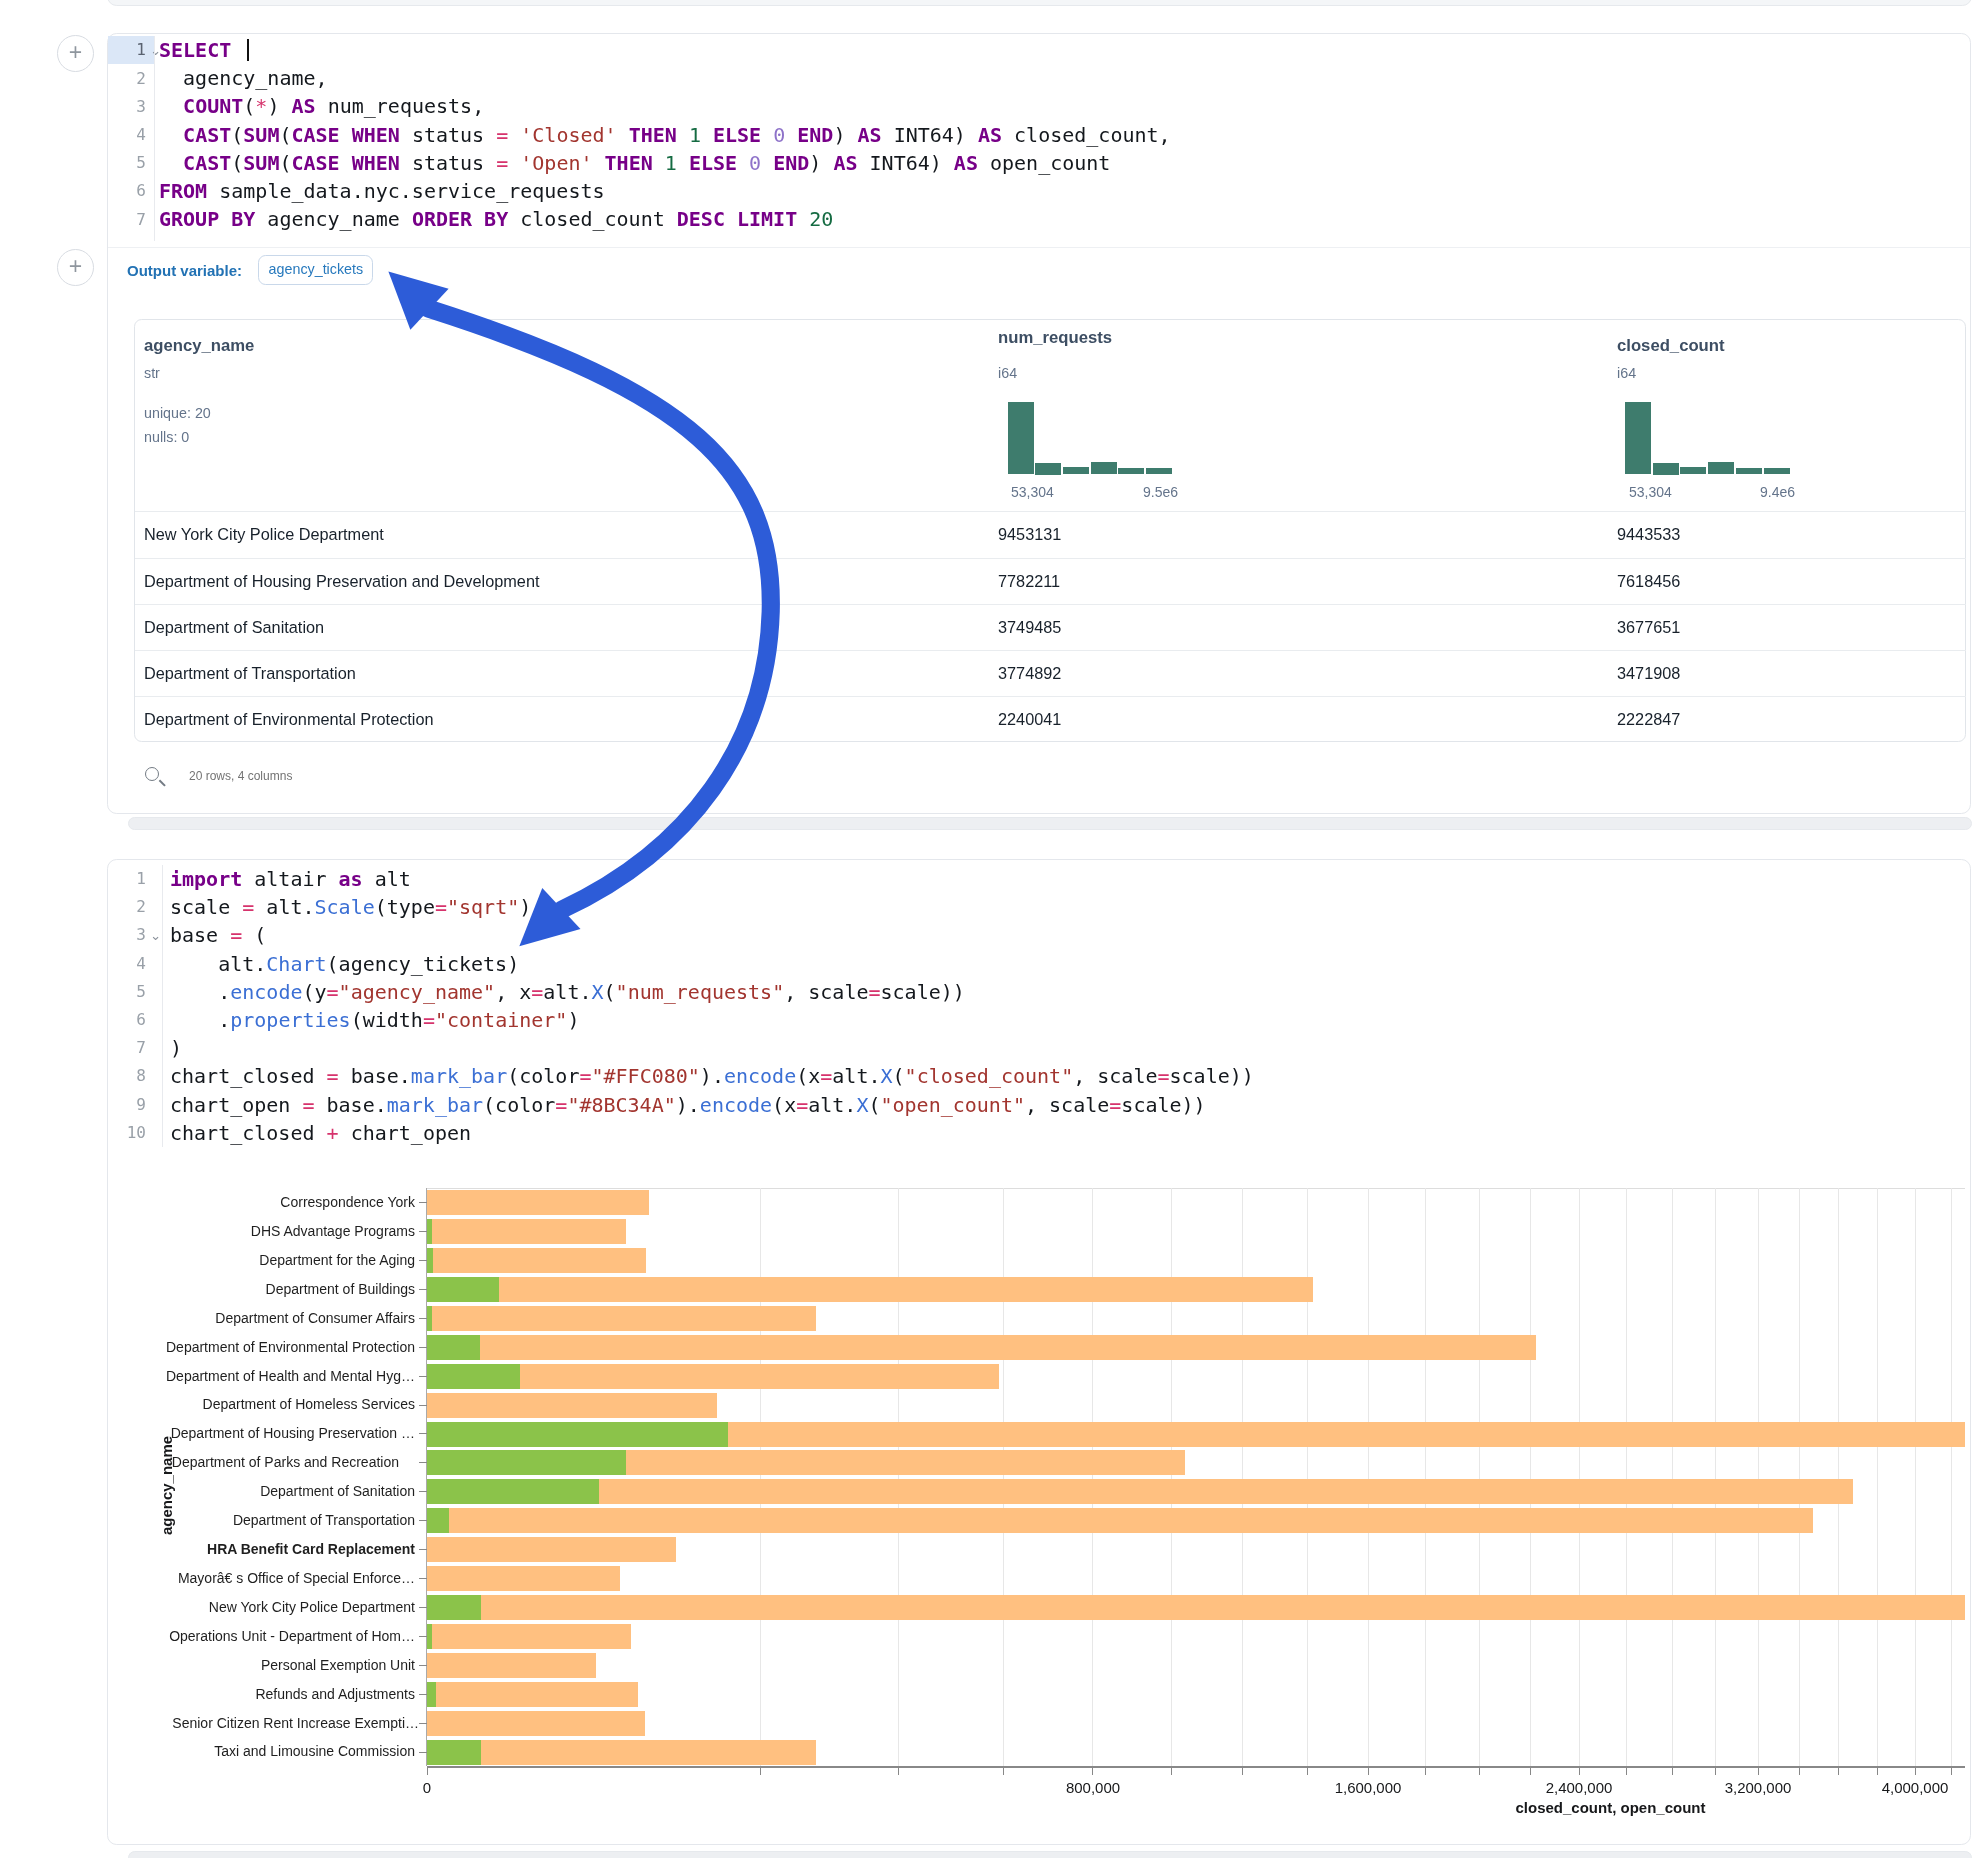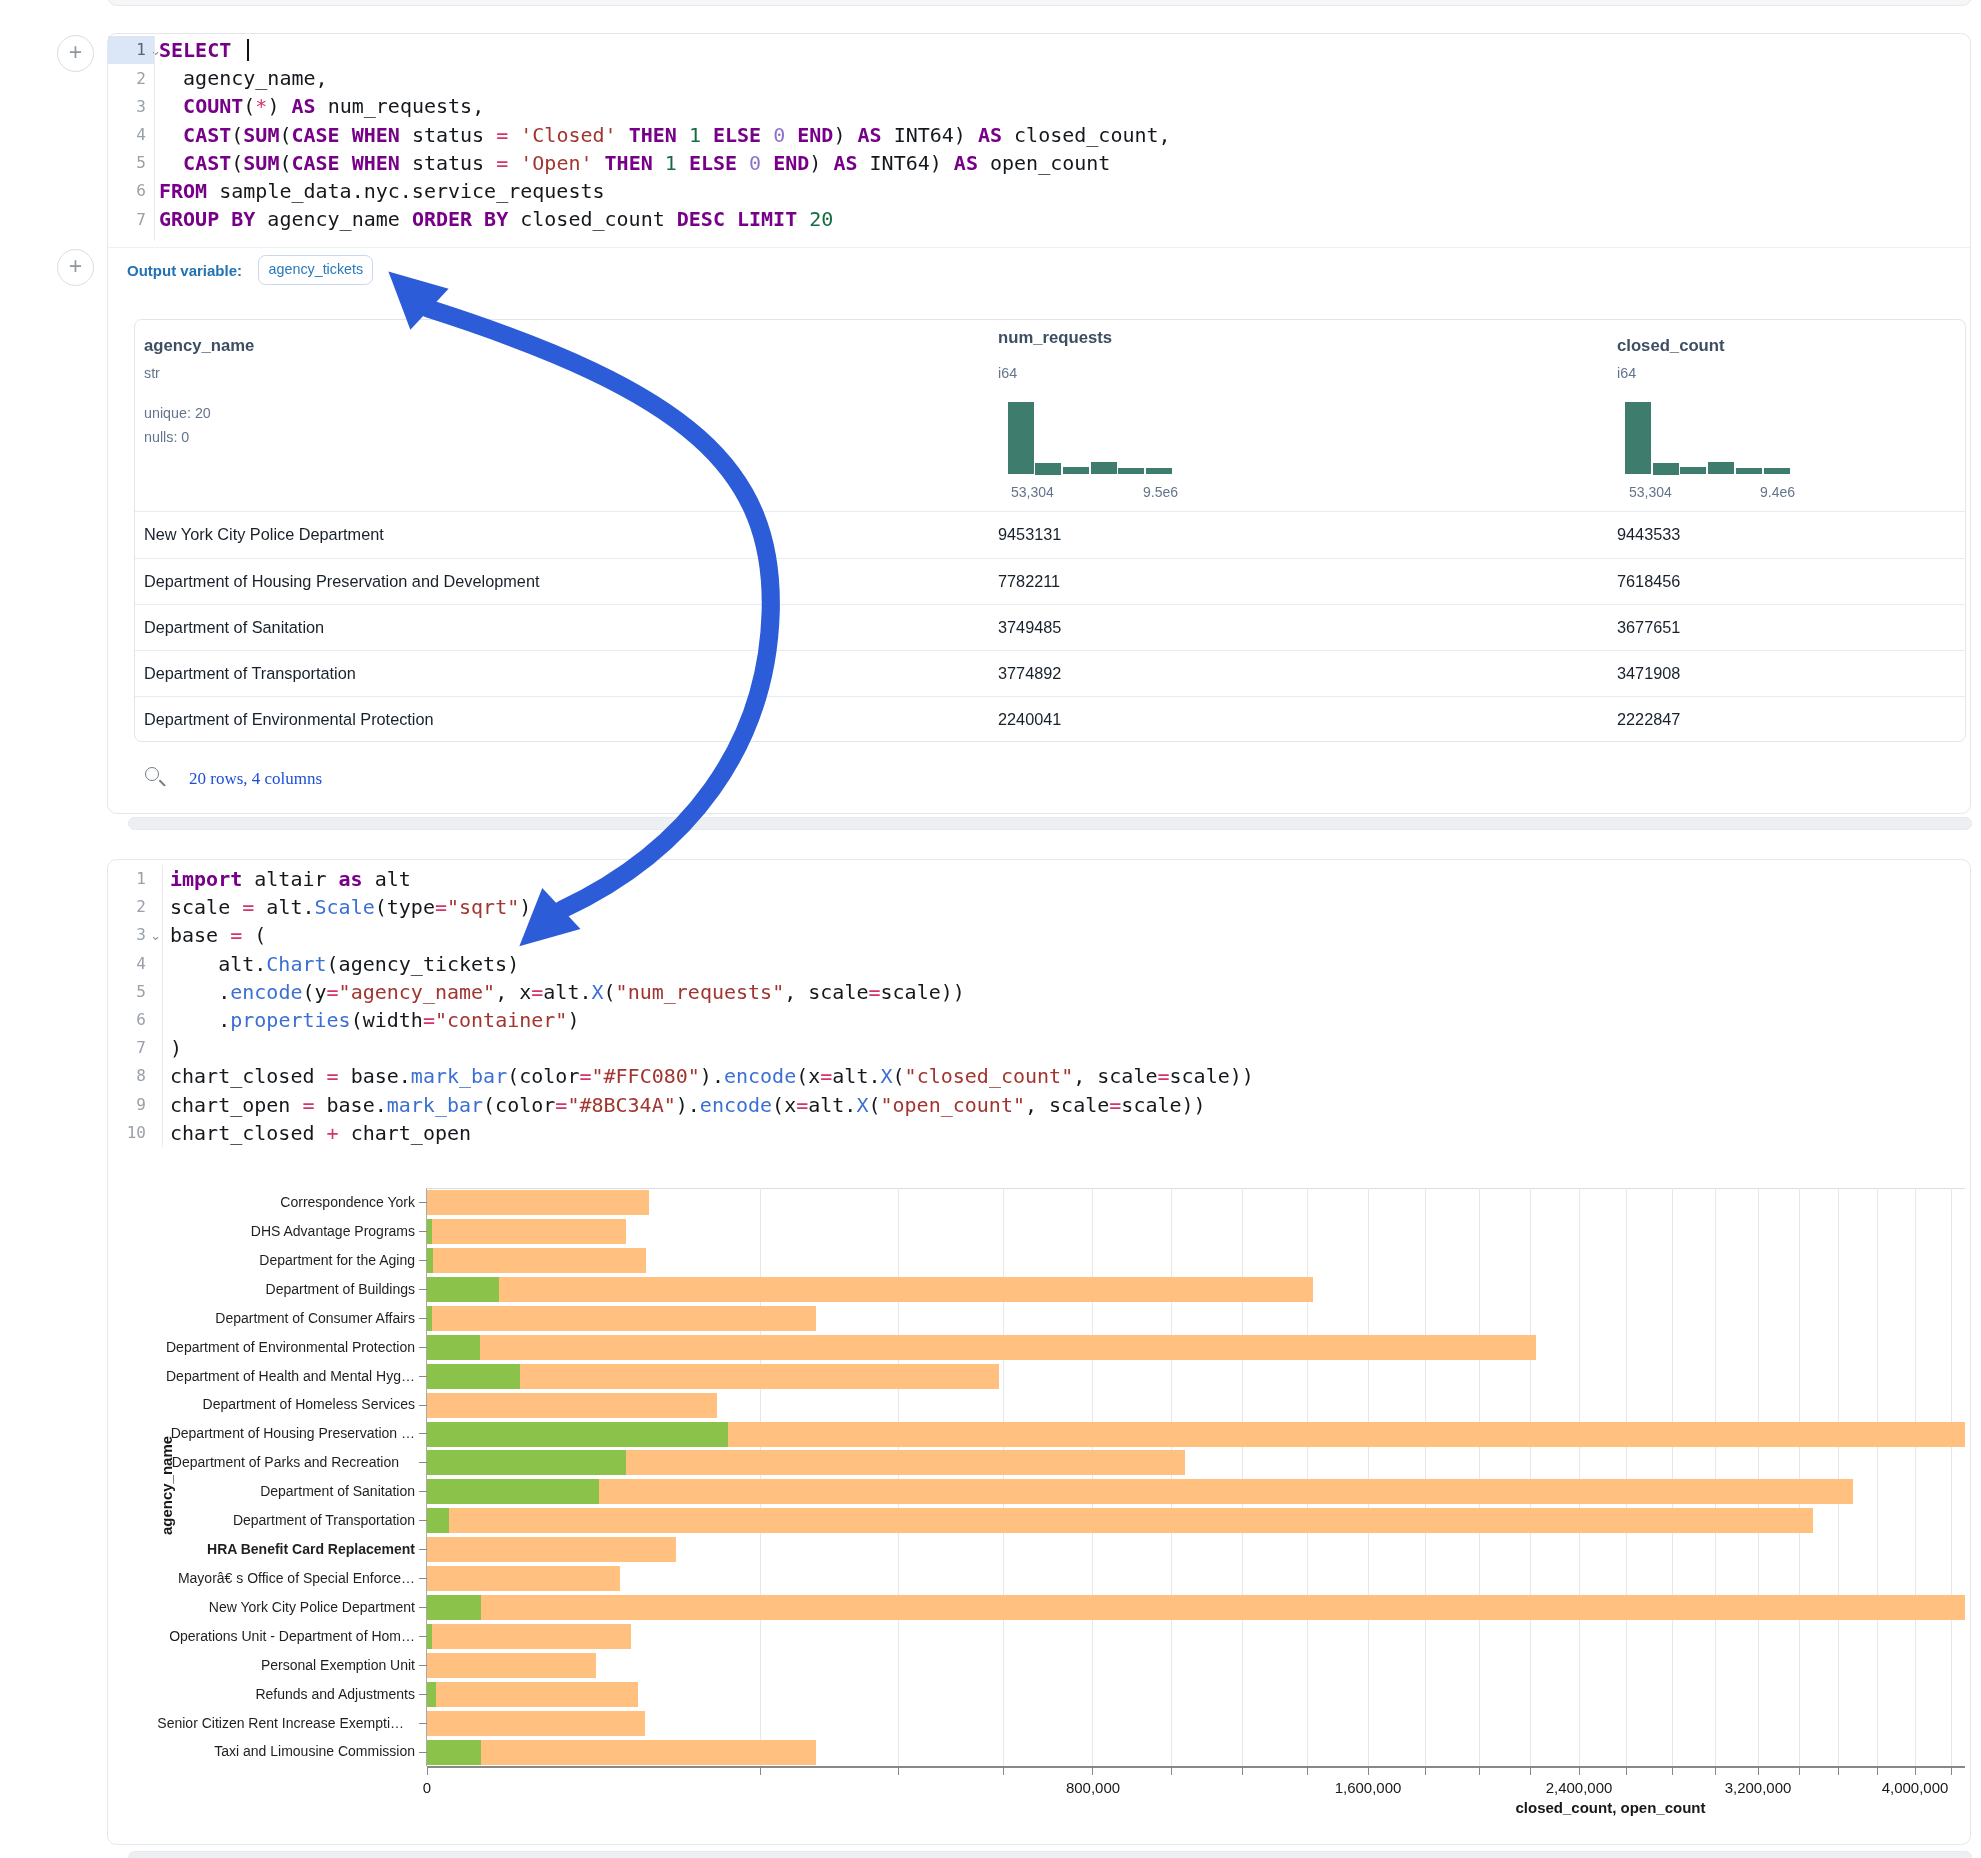--- a/index.html
+++ b/index.html
@@ -31,21 +31,21 @@
                 color:#2779bd;font-size:14.3px;line-height:27px;padding:0 9.6px;overflow:hidden;
                 white-space:nowrap;box-sizing:border-box;cursor:pointer;}
   
   .col-name{position:absolute;font-size:16.7px;font-weight:bold;color:#3d4e63;}
   .col-type{position:absolute;font-size:14.3px;color:#64748b;}
   .col-meta{position:absolute;font-size:14.3px;color:#64748b;}
   .hist-bar{position:absolute;background:#3e7c6d;}
   .hist-lbl{position:absolute;font-size:14px;color:#64748b;}
   .t-row{position:absolute;left:0;width:100%;border-top:1px solid #e9ecef;}
   .t-cell{position:absolute;font-size:16.3px;color:#18212b;height:46px;line-height:46px;white-space:nowrap;}
-  .status-text{position:absolute;font-size:17px;color:#1d4ed8;font-family:Liberation Serif, serif;}
+  .status-text{position:absolute;font-size:12px;color:#737373;}
   .mag{position:absolute;width:12.4px;height:12.4px;border:1.9px solid #737b84;border-radius:50%;}
   .mag-handle{position:absolute;width:2.4px;height:7.6px;background:#737b84;transform:rotate(-45deg);}
   
   .gridline{position:absolute;width:1px;background:#e7e7e7;}
   .chart-top{position:absolute;height:1px;background:#ddd;}
   .bar{position:absolute;height:25px;}
   .ylab{position:absolute;width:287px;text-align:right;font-size:14px;color:#1f1f1f;height:17px;line-height:17px;white-space:nowrap;overflow:hidden;}
   .ytick{position:absolute;width:7.6px;height:1.4px;background:#888;}
   .xtick{position:absolute;width:1.4px;height:6.7px;background:#888;}
   .xlab{position:absolute;width:134px;text-align:center;font-size:15px;color:#17181a;}
@@ -285,21 +285,21 @@
       <div class="ylab" style="left: 128px; top: 1570px;">Mayorâ€ s Office of Special Enforce…</div>
       <div class="ytick" style="left: 419px; top: 1578px;"></div>
       <div class="ylab" style="left: 128px; top: 1599px;">New York City Police Department</div>
       <div class="ytick" style="left: 419px; top: 1607px;"></div>
       <div class="ylab" style="left: 128px; top: 1628px;">Operations Unit - Department of Hom…</div>
       <div class="ytick" style="left: 419px; top: 1636px;"></div>
       <div class="ylab" style="left: 128px; top: 1657px;">Personal Exemption Unit</div>
       <div class="ytick" style="left: 419px; top: 1665px;"></div>
       <div class="ylab" style="left: 128px; top: 1686px;">Refunds and Adjustments</div>
       <div class="ytick" style="left: 419px; top: 1694px;"></div>
-      <div class="ylab" style="left: 117px; top: 1715px;">Senior Citizen Rent Increase Exempti…</div>
+      <div class="ylab" style="left: 132px; top: 1715px;">Senior Citizen Rent Increase Exempti…</div>
       <div class="ytick" style="left: 419px; top: 1723px;"></div>
       <div class="ylab" style="left: 128px; top: 1743px;">Taxi and Limousine Commission</div>
       <div class="ytick" style="left: 419px; top: 1752px;"></div>
       <div class="axis-line" style="left: 427px; top: 1766px; width: 1538px;"></div>
       <div class="xtick" style="left: 427px; top: 1768px;"></div>
       <div class="xlab" style="left: 360px; top: 1779px;">0</div>
       <div class="xtick" style="left: 1092px; top: 1768px;"></div>
       <div class="xlab" style="left: 1026px; top: 1779px;">800,000</div>
       <div class="xtick" style="left: 1368px; top: 1768px;"></div>
       <div class="xlab" style="left: 1301px; top: 1779px;">1,600,000</div>

